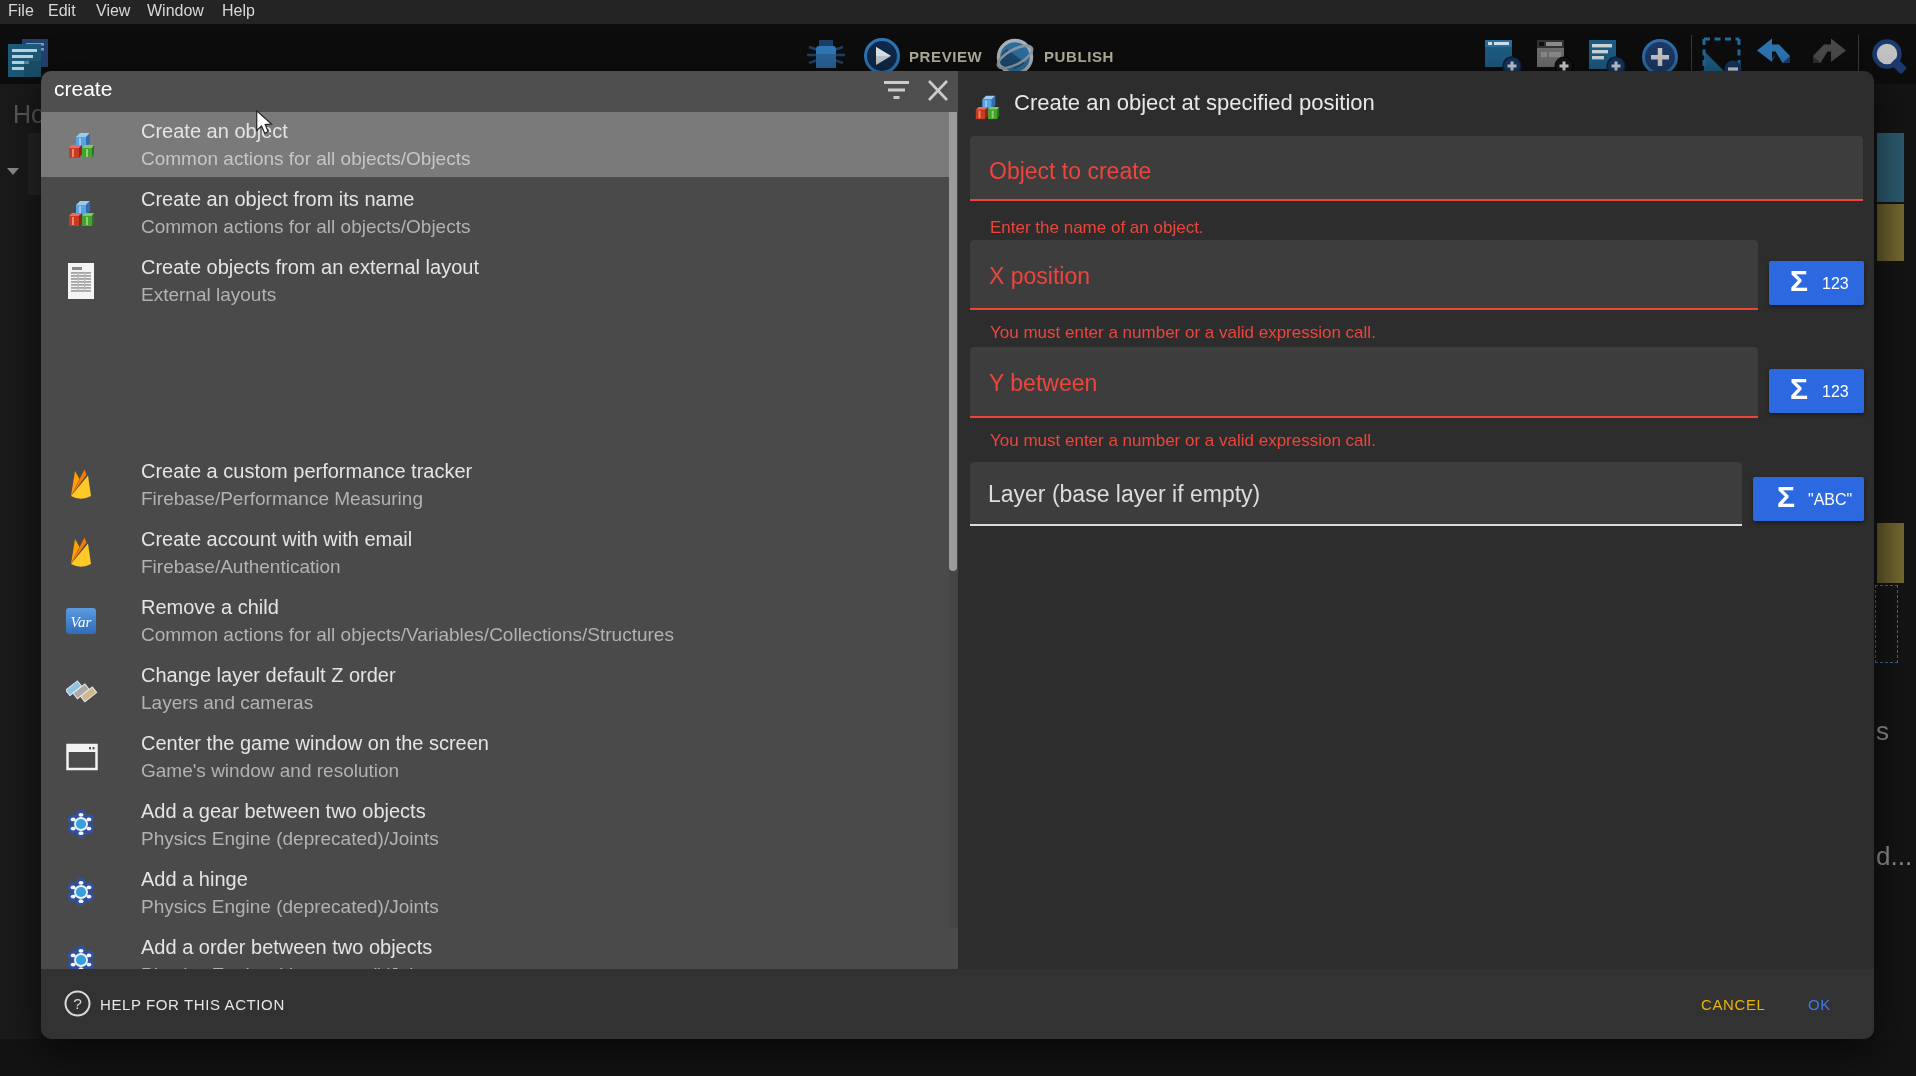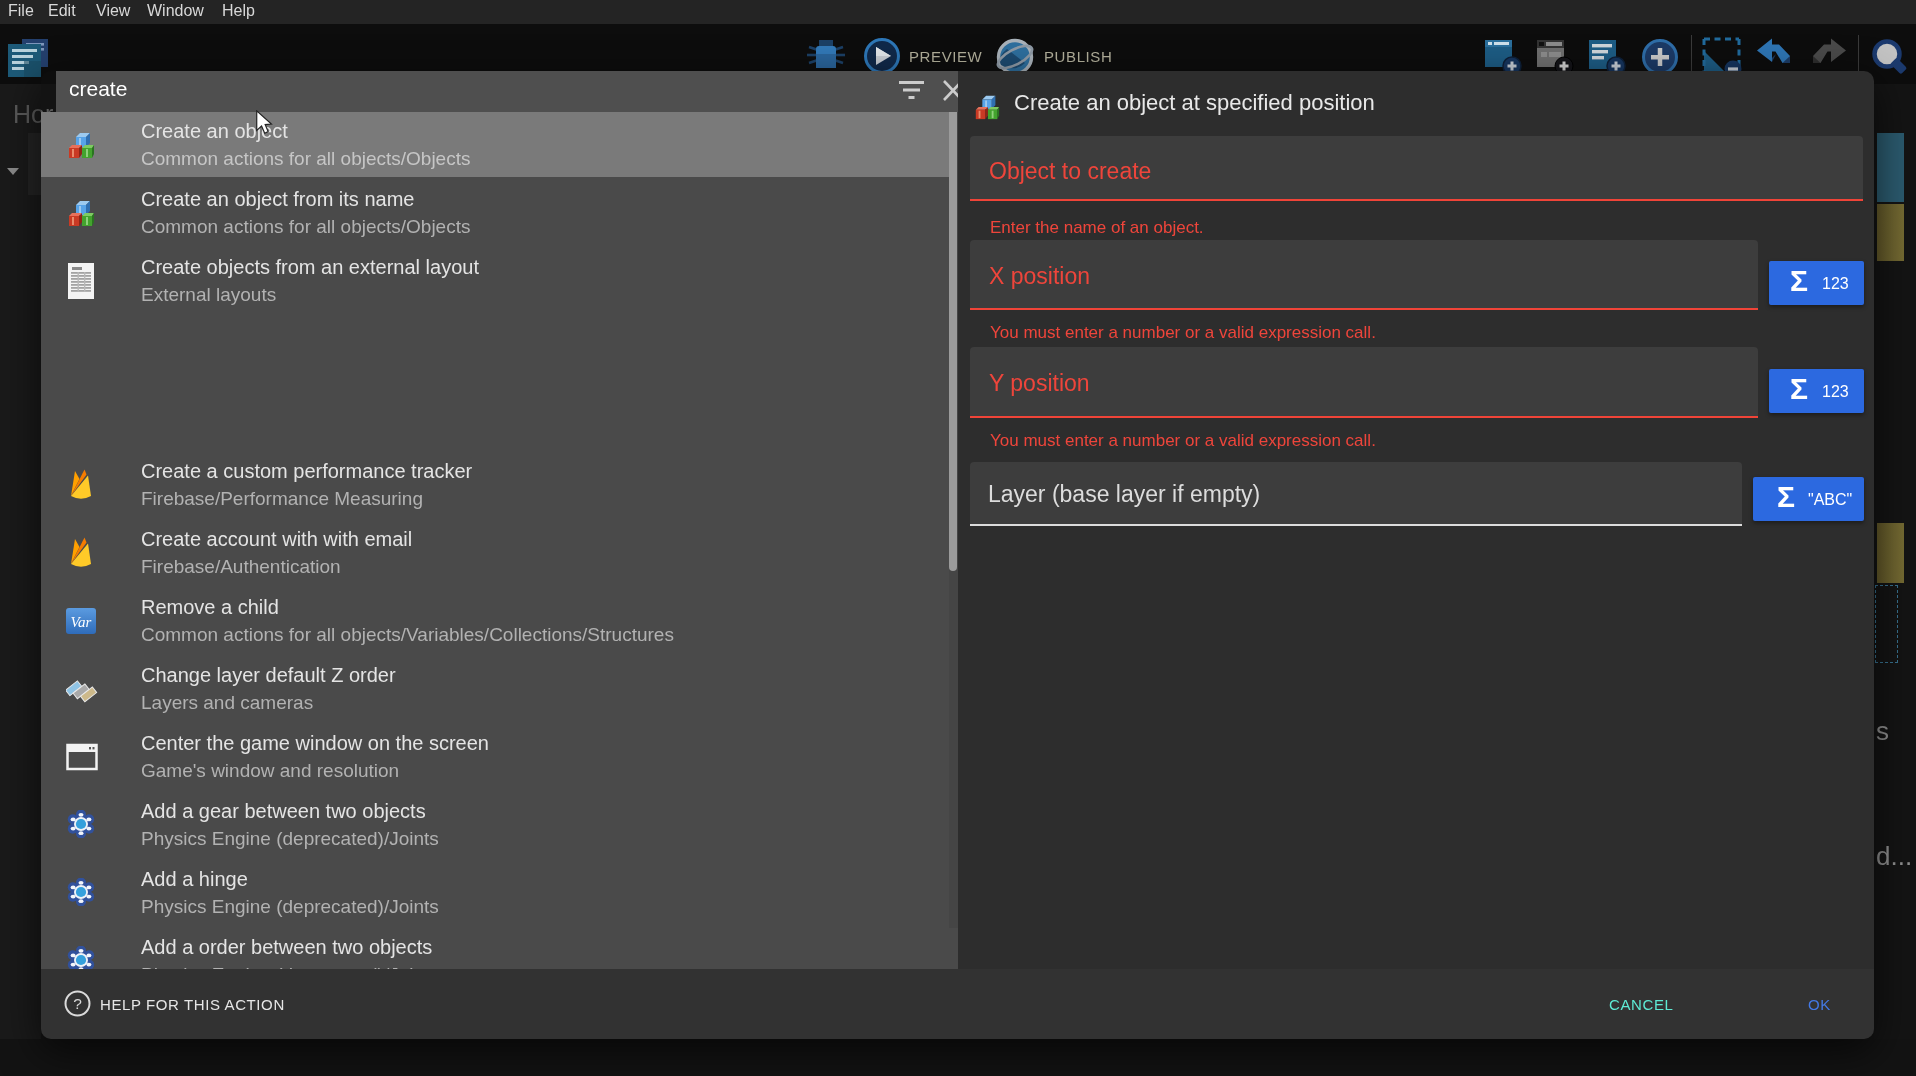--- a/index.html
+++ b/index.html
@@ -5,29 +5,29 @@
   * { margin:0; padding:0; box-sizing:border-box; }
   html,body { width:1916px; height:1076px; overflow:hidden; background:#131313;
     font-family:"Liberation Sans", sans-serif; }
   .abs { position:absolute; }
   #stage { position:relative; width:1916px; height:1076px; }
 
   
   #menubar { left:0; top:0; width:1916px; height:24px; background:#242424; color:#d8d8d8;
     font-size:16px; }
   #menubar span { position:absolute; top:2px; }
-  #toolbar { left:0; top:24px; width:1916px; height:60px; background:#0d0d0d; }
+  #toolbar { left:0; top:24px; width:1916px; height:60px; background:#0d0d0d;font-weight:bold; }
   #bg-left { left:0; top:84px; width:41px; height:955px; background:#1a1a1a; }
   #bg-right { left:1874px; top:84px; width:42px; height:955px; background:#141414; }
   #bg-bottom { left:0; top:1039px; width:1916px; height:37px; background:#131313; }
 
   
   #dialog { left:41px; top:71px; width:1833px; height:968px; border-radius:10px;
     overflow:hidden; box-shadow:0 12px 40px rgba(0,0,0,.65); }
-  #searchbar { left:0; top:0; width:917px; height:41px; background:#4f4f4f;margin-left:15px; }
+  #searchbar { left:0; top:0; width:917px; height:41px; background:#4f4f4f; }
   #searchtxt { left:13px; top:6px; font-size:21px; color:#ffffff; }
   #list { left:0; top:41px; width:917px; height:857px; background:#4a4a4a; overflow:hidden; }
   .row { position:absolute; left:0; width:917px; height:68px; }
   .row.sel { background:#7a7a7a; }
   .row.sel .rsub { color:#c6c6c6; }
   .ricon { position:absolute; left:25px; top:21px; }
   .rtitle { position:absolute; left:100px; top:10px; font-size:20px; color:#e4e4e4; line-height:24px; }
   .rsub { position:absolute; left:100px; top:38px; font-size:19px; color:#b2b2b2; line-height:24px; }
   #sbtrack { left:908px; top:0; width:9px; height:857px; background:#454545; }
   #sbthumb { left:908px; top:3px; width:8px; height:497px; background:#9b9b9b; border-radius:4px; }
@@ -38,21 +38,21 @@
   .flabel { position:absolute; left:19px; font-size:23px; color:#ee453b; }
   .fhelp { position:absolute; left:31px; font-size:17px; color:#ee453b; }
   .redline { position:absolute; height:2px; background:#f04438; }
   .bluebtn { position:absolute; background:#2c69e0; border-radius:2px; color:#fff;
     box-shadow:0 2px 4px rgba(0,0,0,.4); }
   .bluebtn .sig { position:absolute; font-size:30px; font-weight:bold; top:3px; }
   .bluebtn .bt { position:absolute; font-size:16px; top:14px; }
 
   #footer { left:0; top:898px; width:1833px; height:70px; background:#323232; }
   #helptxt { left:59px; top:27px; font-size:15px; letter-spacing:.6px; color:#e6e6e6; }
-  #cancel { left:1568px; top:27px; font-size:15px; letter-spacing:.6px; color:#5eead4; }
+  #cancel { left:1660px; top:27px; font-size:15px; letter-spacing:.6px; color:#eab308; }
   #okbtn { left:1767px; top:27px; font-size:15px; letter-spacing:.6px; color:#4379e6; }
 </style>
 </head>
 <body>
 <div id="stage">
   <div id="menubar" class="abs">
     <span style="left:8px">File</span>
     <span style="left:48px">Edit</span>
     <span style="left:96px">View</span>
     <span style="left:147px">Window</span>
@@ -401,21 +401,21 @@
       <div class="fbox" style="left:12px;top:169px;width:788px;height:68px"></div>
       <span class="flabel" style="left:31px;top:192px">X position</span>
       <div class="redline" style="left:12px;top:237px;width:788px"></div>
       <span class="fhelp" style="left:32px;top:252px">You must enter a number or a valid expression call.</span>
       <div class="bluebtn" style="left:811px;top:190px;width:95px;height:44px">
         <span class="sig" style="left:21px">Σ</span>
           <span class="bt" style="left:53px">123</span>
       </div>
 
       <div class="fbox" style="left:12px;top:276px;width:788px;height:70px"></div>
-      <span class="flabel" style="left:31px;top:299px">Y position</span>
+      <span class="flabel" style="left:31px;top:299px">Y between</span>
       <div class="redline" style="left:12px;top:345px;width:788px"></div>
       <span class="fhelp" style="left:32px;top:360px">You must enter a number or a valid expression call.</span>
       <div class="bluebtn" style="left:811px;top:298px;width:95px;height:44px">
         <span class="sig" style="left:21px">Σ</span>
           <span class="bt" style="left:53px">123</span>
       </div>
 
       <div class="fbox" style="left:12px;top:391px;width:772px;height:63px"></div>
       <span class="flabel" style="left:30px;top:410px;color:#dcdcdc">Layer (base layer if empty)</span>
       <div class="redline" style="left:12px;top:453px;width:772px;background:#dcdcdc"></div>

